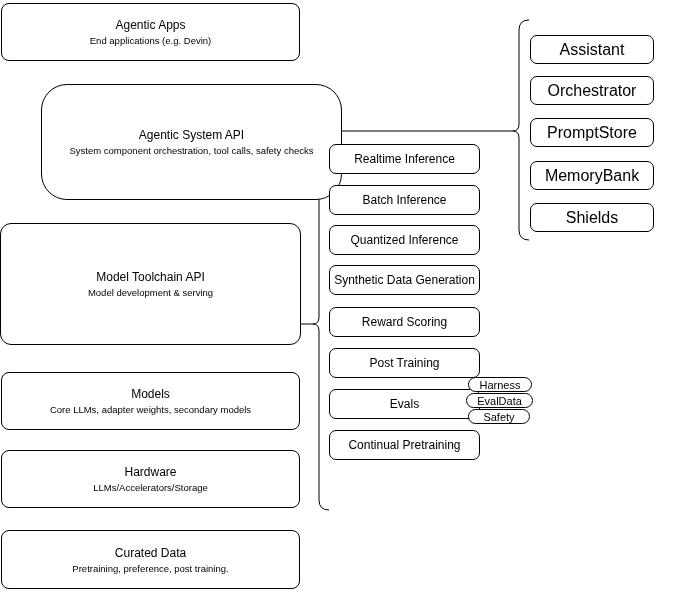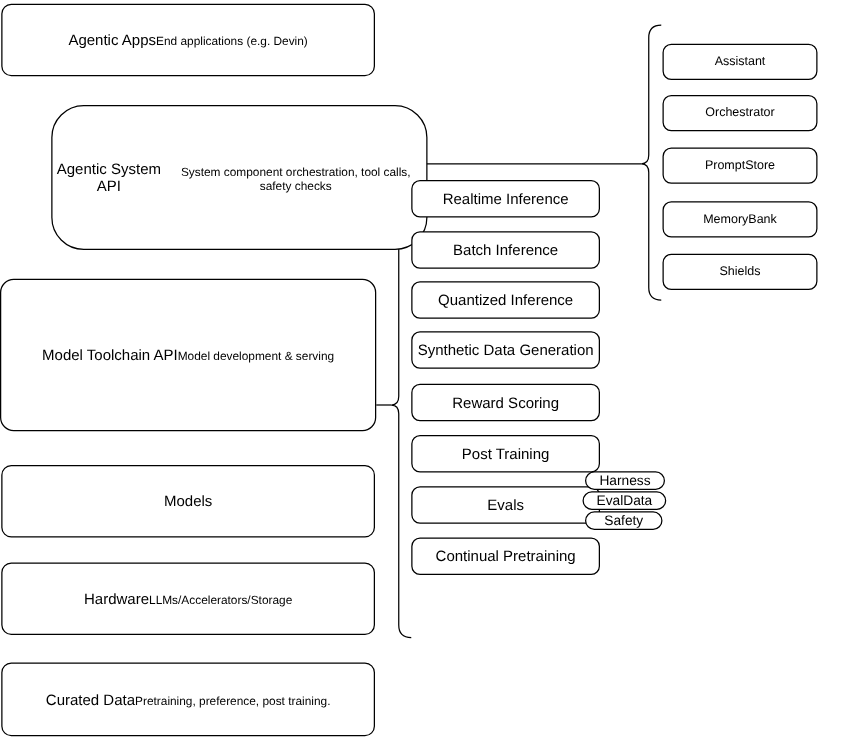--- a/index.html
+++ b/index.html
@@ -4,29 +4,29 @@
 <style>
   html,body{margin:0;padding:0;background:#fff;}
   #canvas{
     position:relative;width:682px;height:591px;background:#ffffff;
     font-family:"Liberation Sans","DejaVu Sans",sans-serif;color:#000;
     overflow:hidden;
   }
   svg.connectors{position:absolute;left:0;top:0;z-index:1;}
   .box{
     position:absolute;box-sizing:border-box;background:#ffffff;border:1px solid #000;
-    display:flex;flex-direction:row;align-items:center;justify-content:center;
+    display:flex;flex-direction:column;align-items:center;justify-content:center;
     text-align:center;z-index:2;
   }
   .lbox{border-radius:8px;width:299px;left:1px;}
   .lbox.big{border-radius:26px;}
   .box .title{font-size:12px;line-height:14px;}
   .box .subtitle{font-size:9.5px;line-height:11px;margin-top:3px;}
   .mbox{left:329px;width:151px;height:30px;border-radius:7px;font-size:12px;}
-  .rbox{left:530px;width:124px;height:29px;border-radius:7px;font-size:10px;}
+  .rbox{left:530px;width:124px;height:29px;border-radius:7px;font-size:16px;}
   .pill{
     position:absolute;box-sizing:border-box;background:#ffffff;border:1px solid #000;
     border-radius:8px;display:flex;align-items:center;justify-content:center;
     font-size:11px;height:15px;z-index:3;
   }
 </style>
 </head>
 <body>
 
 <div id="canvas">
@@ -52,20 +52,21 @@
     <div class="subtitle">System component orchestration, tool calls, safety checks</div>
   </div>
 
   <div class="box lbox big" style="top:223px;height:122px;left:0;width:301px;border-radius:11px;">
     <div class="title">Model Toolchain API</div>
     <div class="subtitle">Model development &amp; serving</div>
   </div>
 
   <div class="box lbox" style="top:372px;height:58px;">
     <div class="title">Models</div>
+    <div class="subtitle">Core LLMs, adapter weights, secondary models</div>
   </div>
 
   <div class="box lbox" style="top:450px;height:58px;">
     <div class="title">Hardware</div>
     <div class="subtitle">LLMs/Accelerators/Storage</div>
   </div>
 
   <div class="box mbox" style="top:144px;">
     <span>Realtime Inference</span>
   </div>

